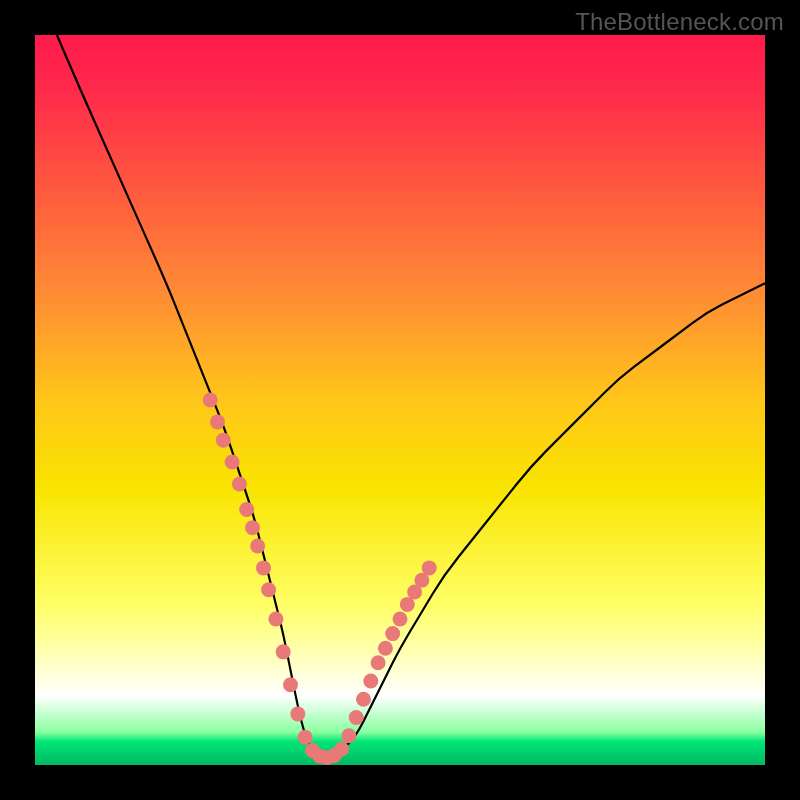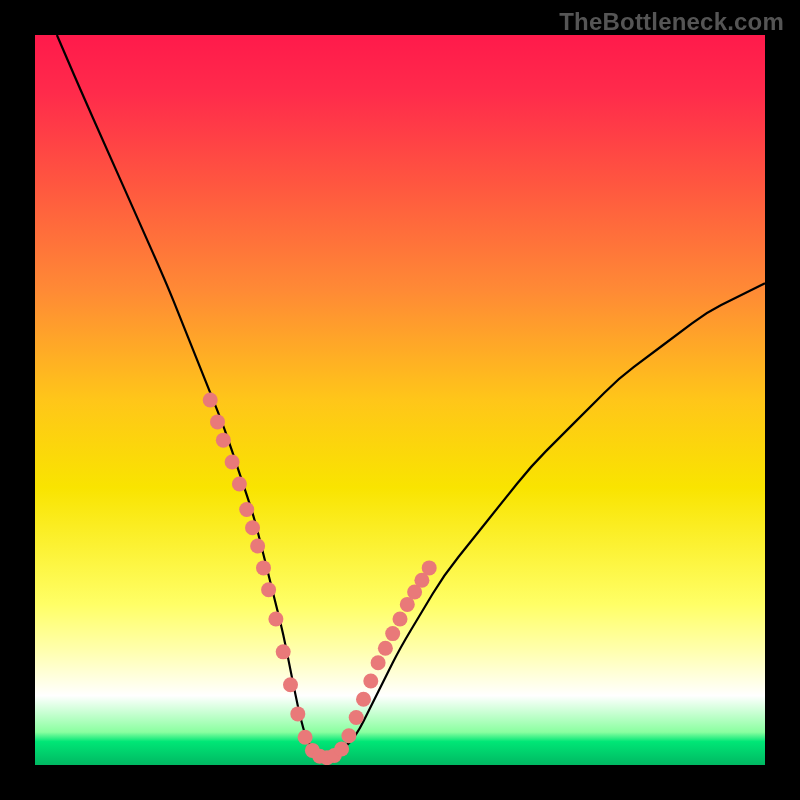--- a/index.html
+++ b/index.html
@@ -30,21 +30,21 @@
   .gradient-bg {
     position: absolute;
     inset: 0;
   }
   .watermark {
     position: absolute;
     top: 8px;
     right: 16px;
     color: #555;
     font-size: 24px;
-    font-weight: 700;
+    font-weight: 400;
     letter-spacing: 0.2px;
   }
   svg {
     position: absolute;
     inset: 0;
     width: 100%;
     height: 100%;
     overflow: visible;
   }
 </style>

